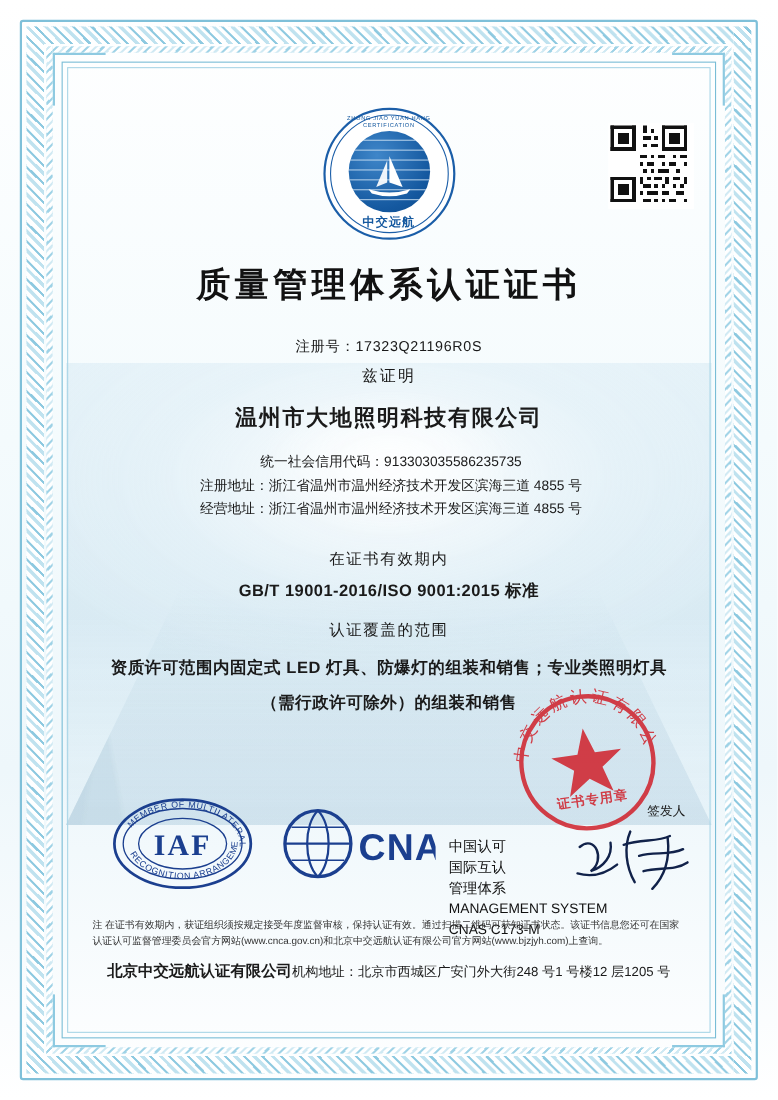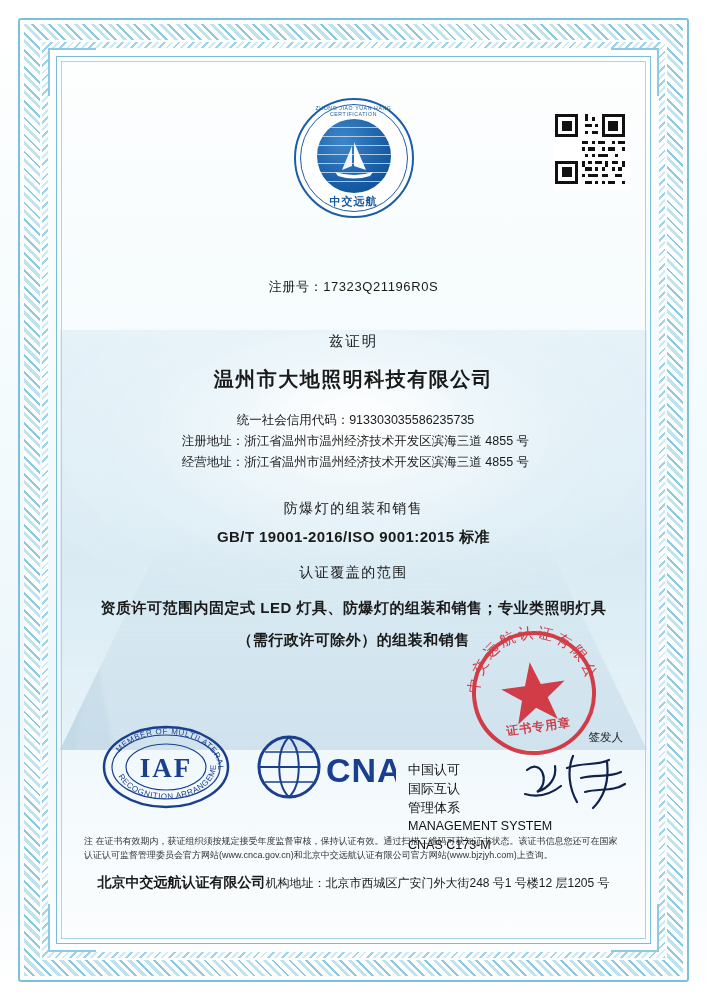--- a/index.html
+++ b/index.html
@@ -190,21 +190,21 @@
   .title {
     position: absolute;
     left: 0; right: 0; top: 168px;
     font-size: 31px;
     font-weight: bold;
     letter-spacing: 4px;
     color: #121212;
   }
   .reg-no {
     position: absolute;
-    left: 0; right: 0; top: 208px;
+    left: 0; right: 0; top: 236px;
     font-size: 13px;
     letter-spacing: .6px;
     color: #1a1a1a;
   }
   .hereby {
     position: absolute;
     left: 0; right: 0; top: 262px;
     font-size: 14.5px;
     letter-spacing: 2px;
   }
@@ -437,41 +437,42 @@
             <rect x="18" y="18" width="2" height="1"></rect>
           <rect x="9" y="20" width="2" height="1"></rect>
             <rect x="12" y="20" width="1" height="1"></rect>
           <rect x="14" y="20" width="1" height="1"></rect>
             <rect x="16" y="20" width="2" height="1"></rect>
           <rect x="20" y="20" width="1" height="1"></rect>
         </g>
       </svg>
     </div>
 
+    <div class="title">质量管理体系认证证书</div>
 
     <div class="reg-no">
       <span>注册号：</span><span>17323Q21196R0S</span>
     </div>
 
     <div class="hereby">兹证明</div>
     <div class="company">温州市大地照明科技有限公司</div>
 
     <div class="info-lines">
       <div>
         <span>统一社会信用代码：</span><span>913303035586235735</span>
       </div>
       <div>
         <span>注册地址：</span><span>浙江省温州市温州经济技术开发区滨海三道 4855 号</span>
       </div>
       <div>
         <span>经营地址：</span><span>浙江省温州市温州经济技术开发区滨海三道 4855 号</span>
       </div>
     </div>
 
-    <div class="std-head">防爆灯的组装和销售</div>
+    <div class="std-head">在证书有效期内</div>
     <div class="std-line">GB/T 19001-2016/ISO 9001:2015 标准</div>
 
     <div class="scope-head">认证覆盖的范围</div>
     <div class="scope-body">
       <div>资质许可范围内固定式 LED 灯具、防爆灯的组装和销售；专业类照明灯具</div>
       <div>（需行政许可除外）的组装和销售</div>
     </div>
 
 
     <div class="seal">

